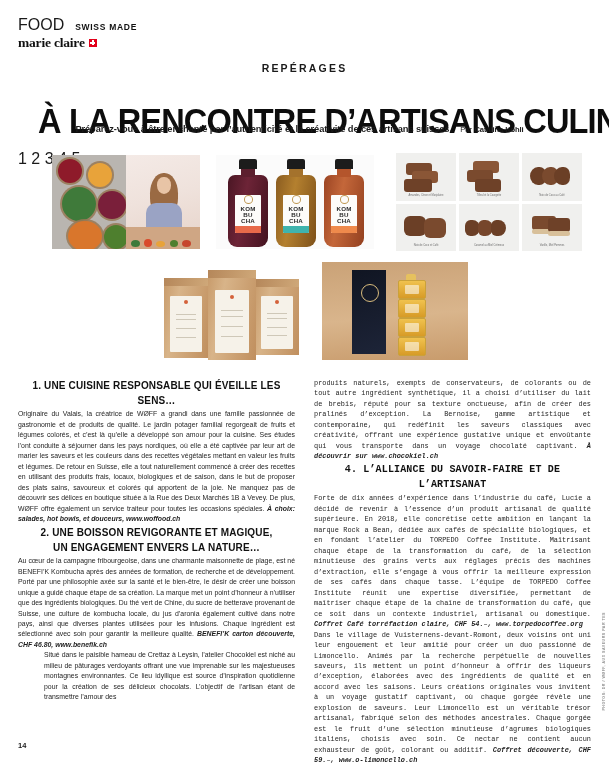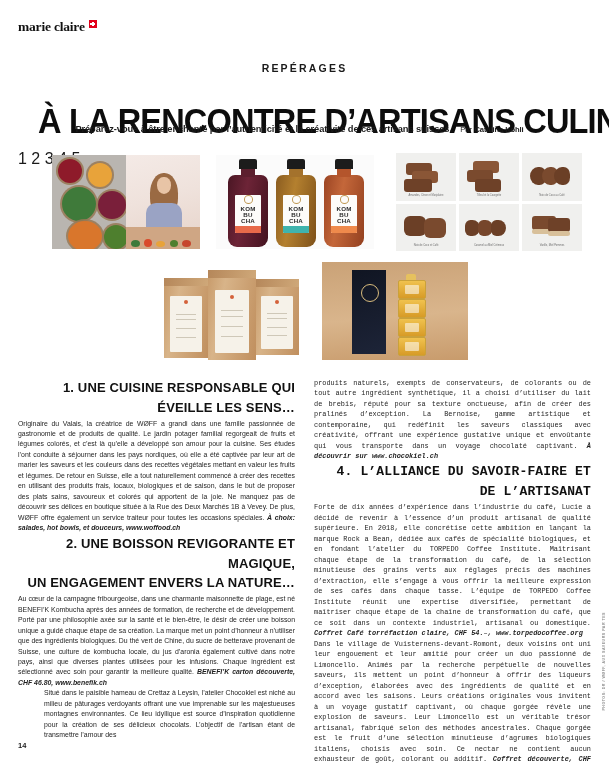--- a/index.html
+++ b/index.html
@@ -29,20 +29,21 @@
     line-height: 1;
   }
   .kicker-swiss {
     font-size: 8.5px;
     letter-spacing: 0.7px;
     font-weight: 700;
     color: #111;
   }
   .mast-logo-row {
     display: flex;
+    align-items: center;
     gap: 4px;
     margin-top: 3px;
   }
   .mc-logo {
     font-family: "Liberation Serif", serif;
     font-size: 13.5px;
     font-weight: 700;
     letter-spacing: -0.2px;
     color: #111;
     line-height: 1;
@@ -257,26 +258,26 @@
     top: 0;
     width: 277px;
     font-size: 6.9px;
     line-height: 1.52;
     text-align: justify;
     color: #1e1e1e;
   }
   .col-left { left: 0; }
   .col-right { left: 296px; font-family: Liberation Mono, monospace; }
   .sec-head {
-    font-size: 13px;
+    font-size: 10px;
     font-weight: 700;
     letter-spacing: 0.15px;
     color: #111;
     margin-bottom: 1px;
-    text-align: right;
+    text-align: center;
   }
   .sec-body { margin: 0 0 11px 0; }
   .sec-body:last-child { margin-bottom: 0; }
   .hl { font-weight: 700; font-style: italic; }
 
   .folio {
     position: absolute;
     left: 18px;
     top: 741px;
     font-size: 7.5px;
@@ -296,20 +297,24 @@
     writing-mode: vertical-rl;
     transform: rotate(180deg);
     white-space: nowrap;
     font-weight: 700;
   }
 </style>
 </head>
 <body>
 
 <div class="masthead">
+  <div class="mast-kickers">
+    <span>FOOD</span>
+    <span class="kicker-swiss">SWISS MADE</span>
+  </div>
   <div class="mast-logo-row">
     <span class="mc-logo">marie claire</span>
     <span class="swiss-flag"></span>
   </div>
 </div>
 
 <div class="rubric">REPÉRAGES</div>
 <h1 class="headline">À LA RENCONTRE D’ARTISANS CULINAIRES SUISSES</h1>
 <div class="standfirst">
   <span>Préparez-vous à être enchanté par l’authenticité et la créativité de ces artisans suisses.</span>

